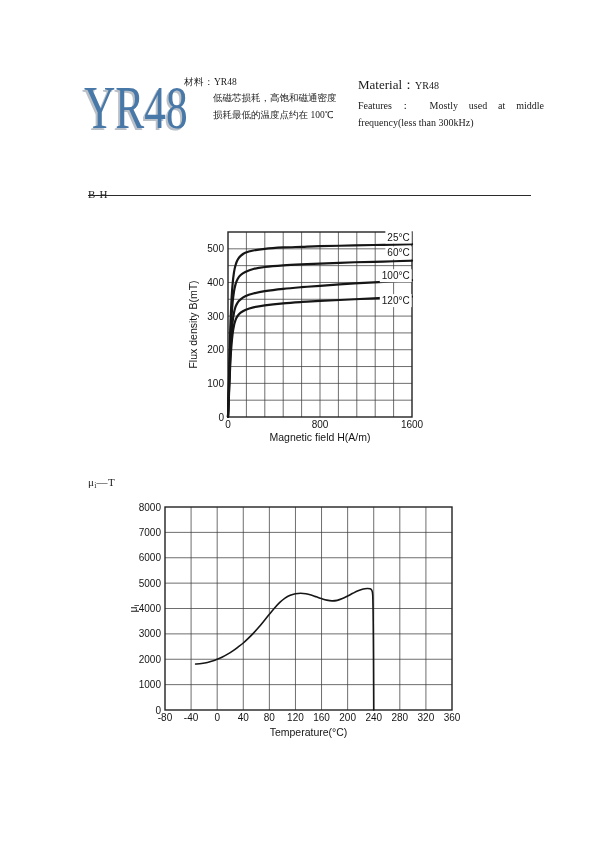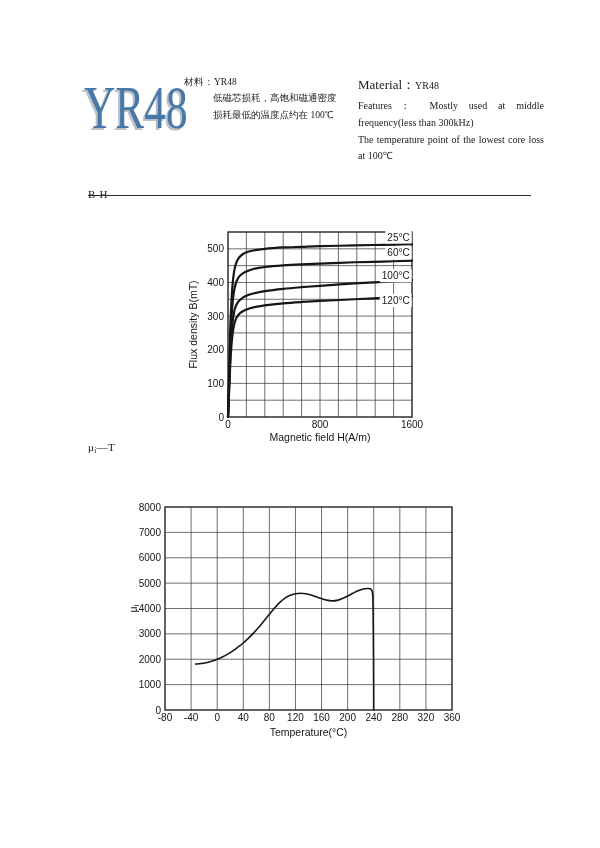--- a/index.html
+++ b/index.html
@@ -22,21 +22,21 @@
   .cn-indent { padding-left:29px; }
   
   .en-block { position:absolute; left:358px; top:73px; width:186px; }
   .en-material { font-size:13px; line-height:24px; white-space:nowrap; }
   .en-material-value { font-size:10px; }
   .en-par { font-size:10px; line-height:16.8px; text-align:justify; }
   
   .rule { position:absolute; left:88px; top:195px; width:443px; border-top:1.4px solid #2b2b2b; }
   .sec-title { position:absolute; left:88px; font-size:11px; letter-spacing:0.3px; }
   .sec-bh { top:188px; }
-  .sec-mui { top:441px;font-family:Liberation Serif, serif; }
+  .sec-mui { top:476px;font-family:Liberation Serif, serif; }
   .sec-mui sub { font-size:7.5px; vertical-align:-2px; }
   
   svg.chart { position:absolute; overflow:visible; }
   .chart-bh  { left:185px; top:224px; }
   .chart-mui { left:118px; top:493px; }
   .tick  { font:10px "Liberation Sans", sans-serif; fill:#151515; }
   .axis  { font:10.5px "Liberation Sans", sans-serif; fill:#151515; }
   .slabel{ font:10px "Liberation Sans", sans-serif; fill:#151515; }
 </style>
 </head>
@@ -52,21 +52,20 @@
     </div>
     <div class="cn-line cn-indent">低磁芯损耗，高饱和磁通密度</div>
     <div class="cn-line cn-indent">损耗最低的温度点约在 100℃</div>
   </div>
 
   <div class="en-block">
     <div class="en-material">
       <span>Material：</span><span class="en-material-value">YR48</span>
     </div>
     <p class="en-par">Features： Mostly used at middle frequency(less than 300kHz)</p>
-    <p class="en-par">The temperature point of the lowest core loss at 100℃</p>
   </div>
 
   <div class="rule"></div>
 
   <div class="sec-title sec-bh">B-H</div>
 
   <svg class="chart chart-bh" width="250" height="222">
       <line x1="61.400000000000006" y1="8" x2="61.400000000000006" y2="193" stroke="#3d3d3d" stroke-width="0.75"></line>
       <line x1="79.80000000000001" y1="8" x2="79.80000000000001" y2="193" stroke="#3d3d3d" stroke-width="0.75"></line>
       <line x1="98.19999999999999" y1="8" x2="98.19999999999999" y2="193" stroke="#3d3d3d" stroke-width="0.75"></line>

